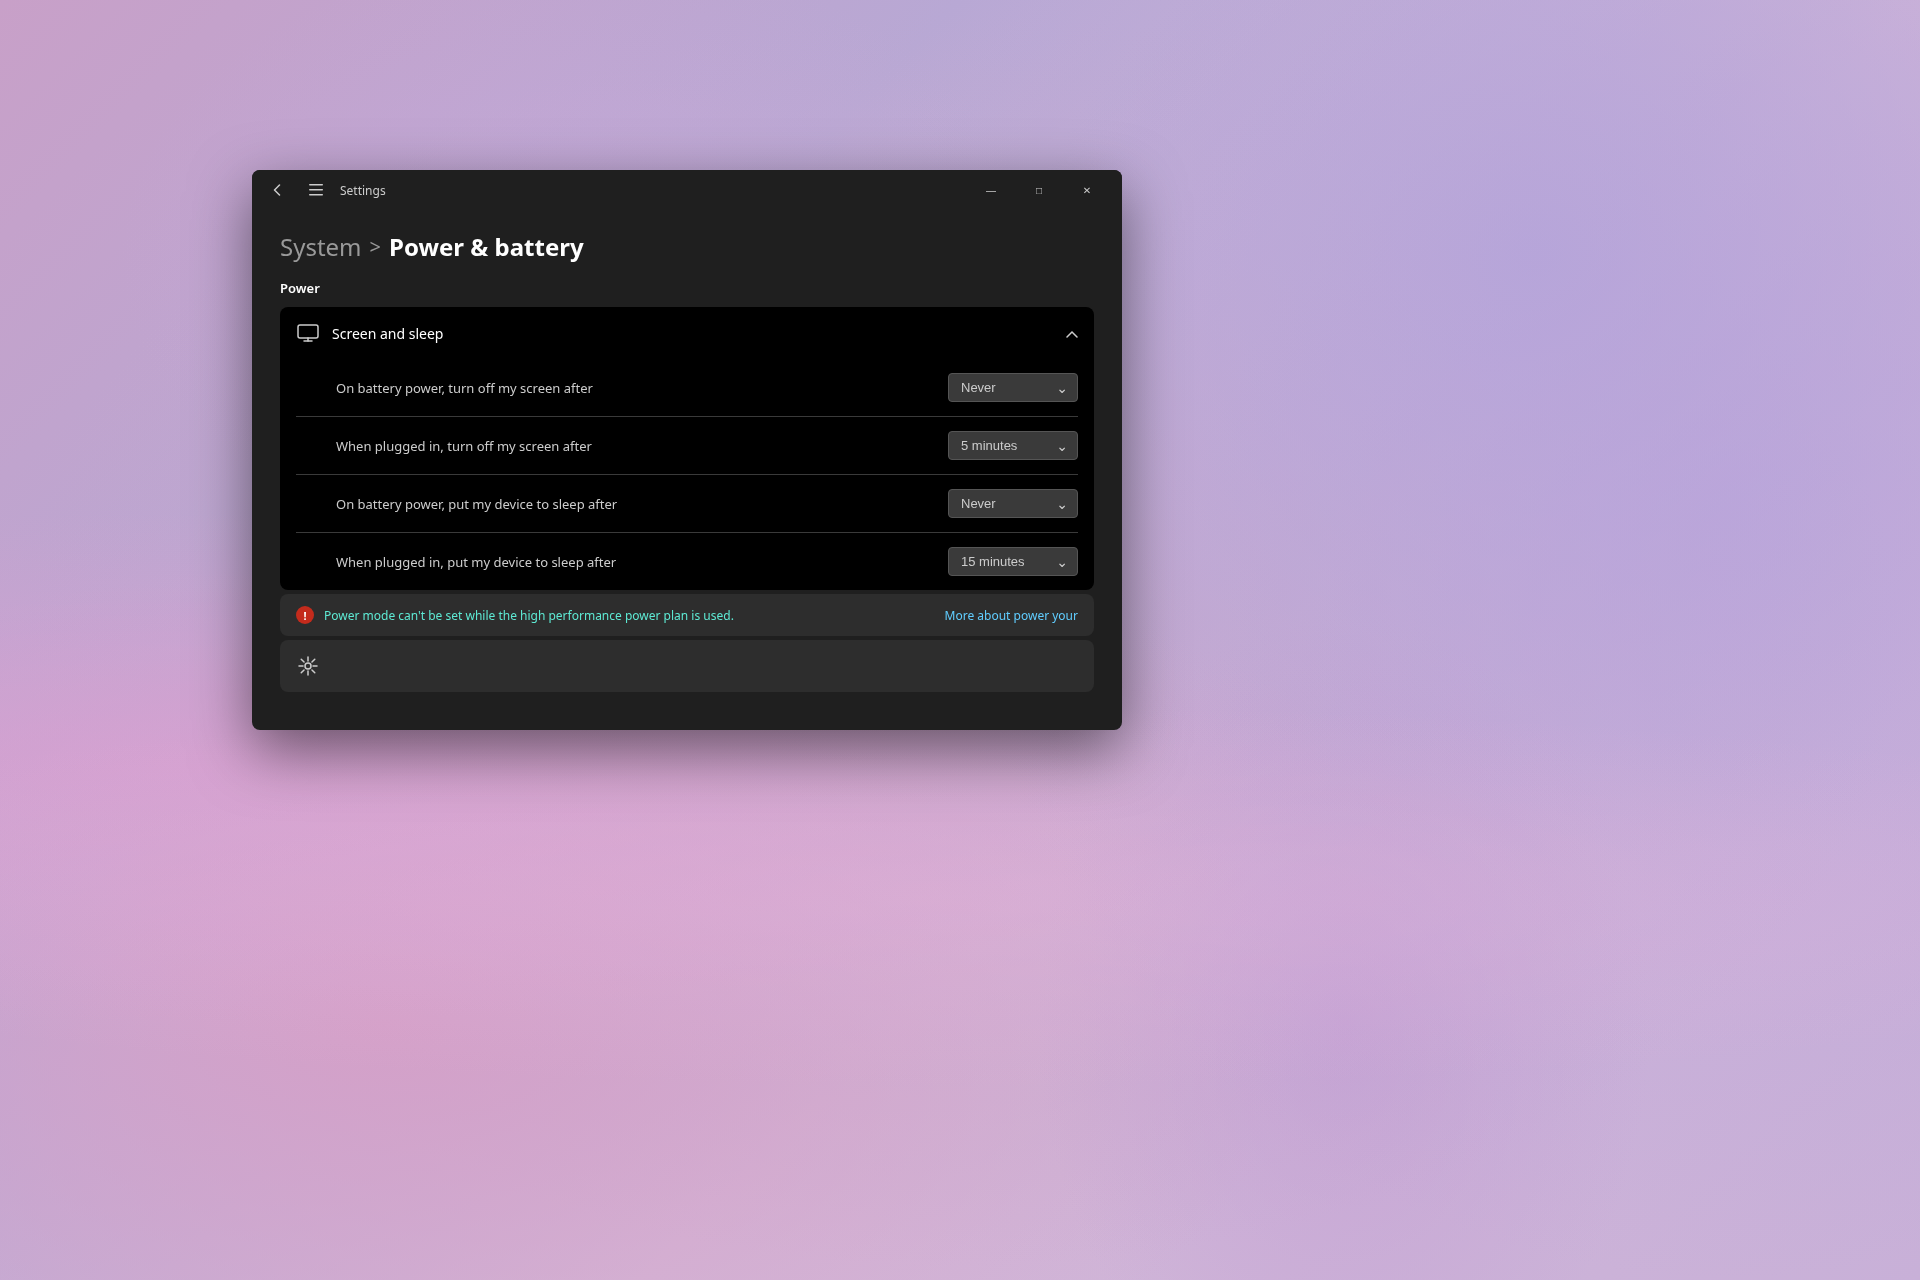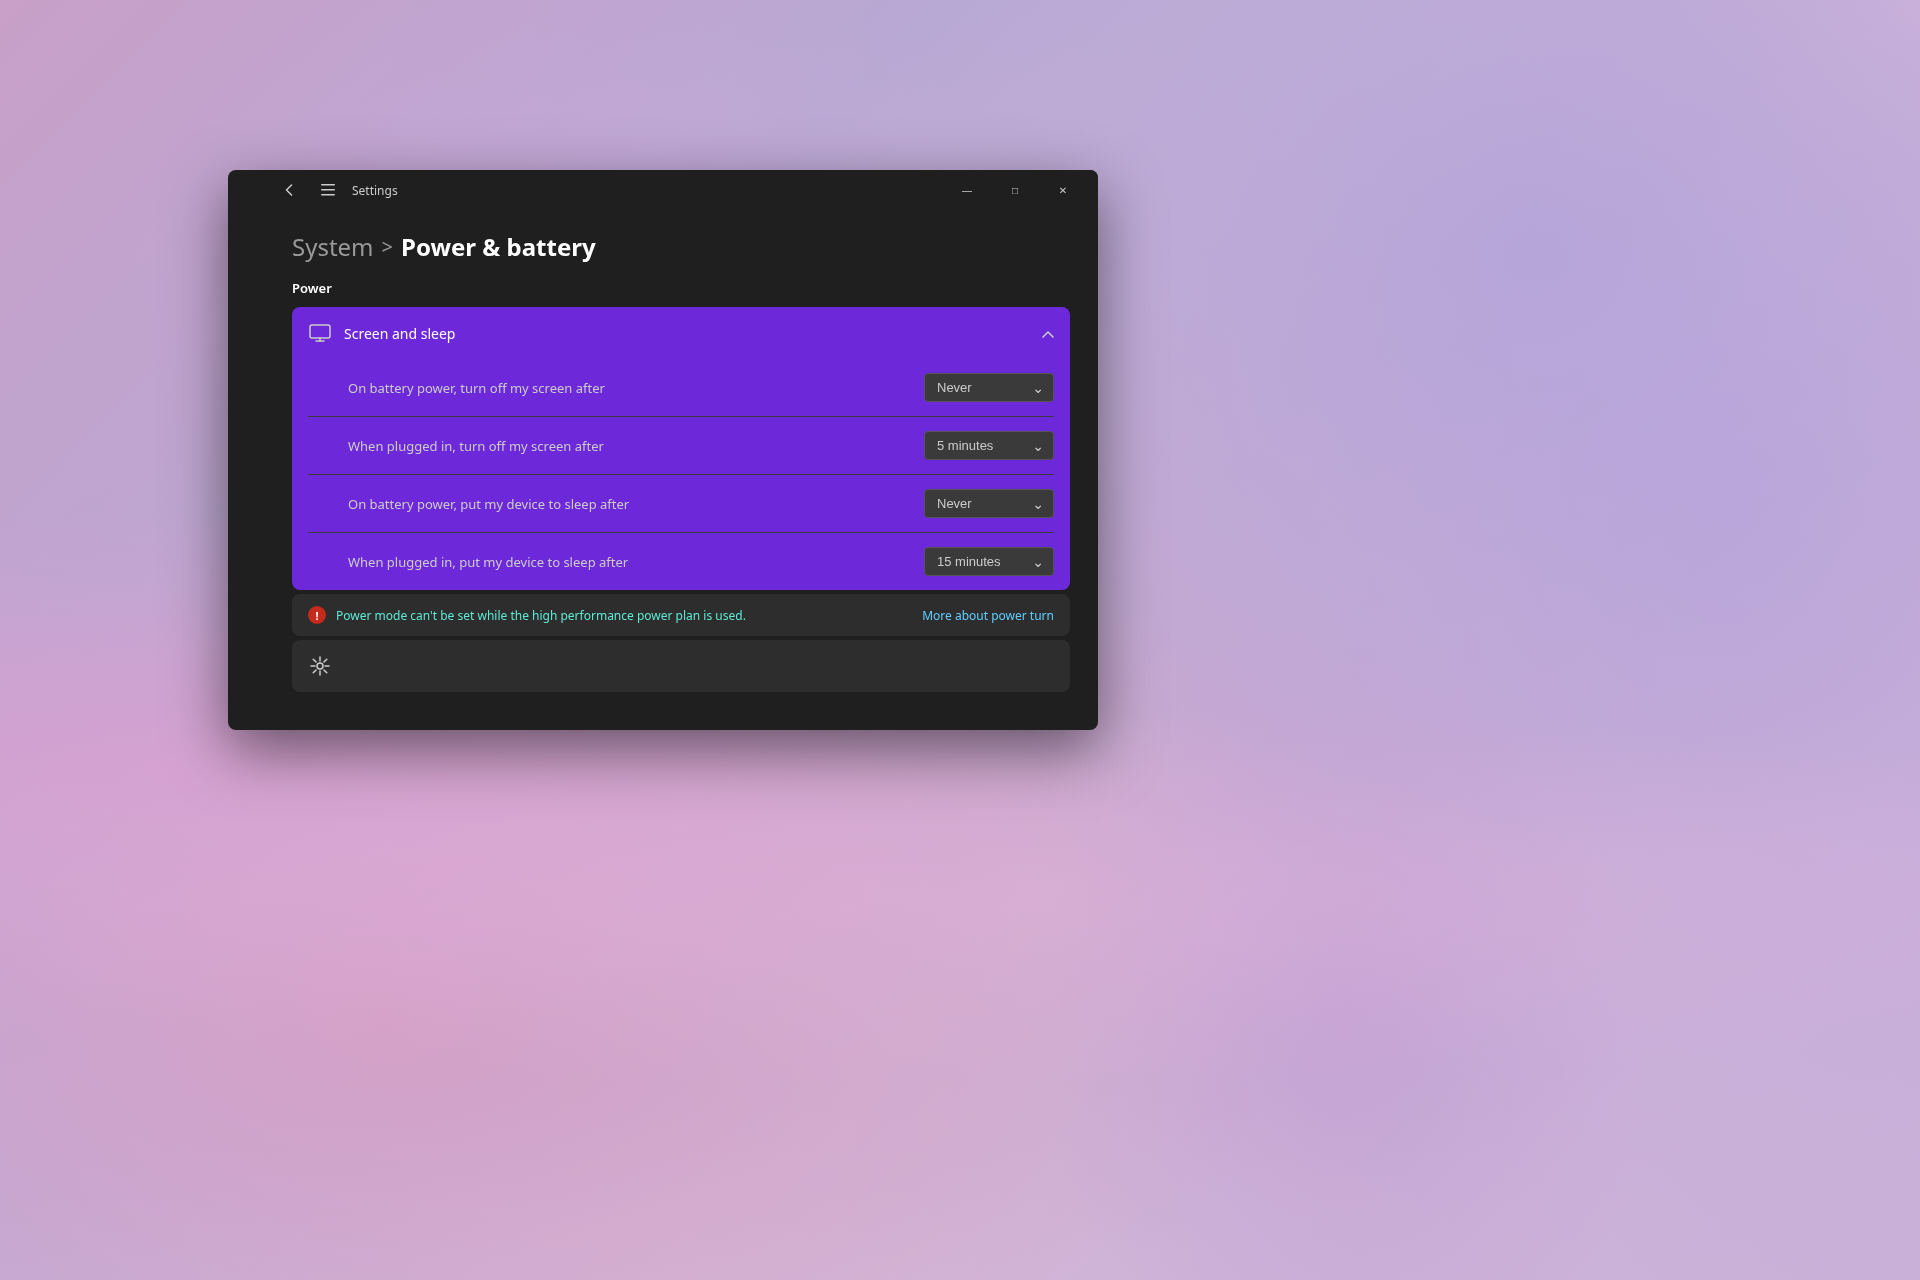--- a/index.html
+++ b/index.html
@@ -39,30 +39,29 @@
       position: absolute;
       inset: 0;
       background:
         radial-gradient(ellipse 150% 30% at 50% 70%, rgba(230,180,220,0.4) 0%, transparent 50%),
         radial-gradient(ellipse 40% 80% at 70% 80%, rgba(190,150,210,0.5) 0%, transparent 40%);
     }
 
     .window {
       position: absolute;
       top: 170px;
-      left: 228px;
+      left: 252px;
       width: 870px;
       height: 560px;
       background: #1f1f1f;
       border-radius: 8px;
       box-shadow: 0 20px 60px rgba(0,0,0,0.5);
       display: flex;
       flex-direction: column;
       overflow: hidden;
-      padding-left: 36px;
     }
 
     .titlebar {
       display: flex;
       align-items: center;
       padding: 0 12px;
       height: 40px;
       background: #1f1f1f;
       flex-shrink: 0;
     }
@@ -156,21 +155,21 @@
     }
 
     .section-label {
       color: #ffffff;
       font-size: 13px;
       font-weight: 600;
       margin-bottom: 10px;
     }
 
     .settings-card {
-      background: #6d28d9;
+      background: #000000;
       border-radius: 8px;
       margin-bottom: 4px;
       overflow: hidden;
     }
 
     .card-header {
       display: flex;
       align-items: center;
       justify-content: space-between;
       padding: 14px 16px;
@@ -451,21 +450,21 @@
           </select>
         </div>
       </div>
     </div>
 
     <div class="warning-bar">
       <div class="warning-left">
         <div class="warning-icon">!</div>
         <span class="warning-text">Power mode can't be set while the high performance power plan is used.</span>
       </div>
-      <a class="warning-link" href="#">More about power turn</a>
+      <a class="warning-link" href="#">More about power your</a>
     </div>
 
     <div class="power-mode-card">
       <div class="power-mode-header">
         <div class="power-mode-icon">
           <svg width="22" height="22" viewBox="0 0 22 22" fill="none" stroke="#ccc" stroke-width="1.5" stroke-linecap="round" stroke-linejoin="round">
             <path d="M11 2v4M11 16v4M4.22 4.22l2.83 2.83M14.95 14.95l2.83 2.83M2 11h4M16 11h4M4.22 17.78l2.83-2.83M14.95 7.05l2.83-2.83"></path>
             <circle cx="11" cy="11" r="3"></circle>
           </svg>
         </div>

